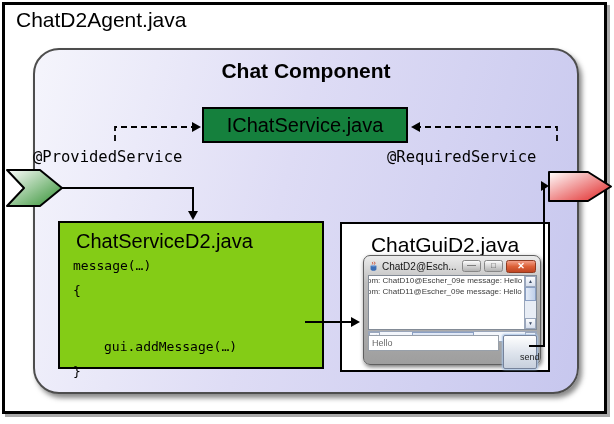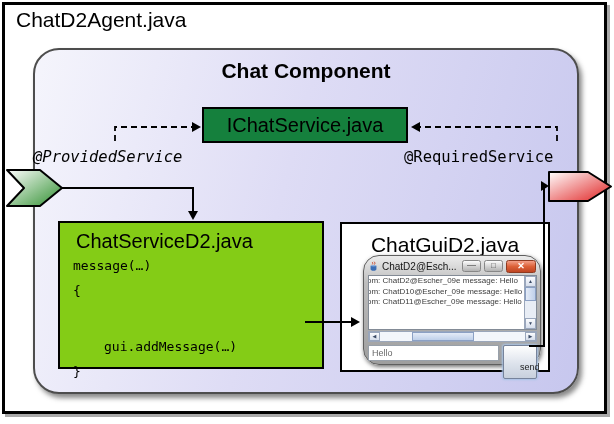--- a/index.html
+++ b/index.html
@@ -22,41 +22,41 @@
   .component-title {
     position:absolute; left:33px; top:59px; width:546px; text-align:center;
     font-size:21px; font-weight:bold;
   }
   .ichatservice-box {
     position:absolute; left:202px; top:107px; width:206px; height:36px;
     box-sizing:border-box; background:#15803d; border:2px solid #000;
     display:flex; align-items:center; justify-content:center; font-size:20px;
   }
   .annotation { position:absolute; font-family:"DejaVu Sans Mono", monospace; font-size:15.5px; }
-  .annotation.provided { left:33px; top:148px;font-style:italic; }
-  .annotation.required { left:404px; top:148px;text-align:right; }
+  .annotation.provided { left:33px; top:148px; }
+  .annotation.required { left:387px; top:148px;text-align:right; }
 
   .service-box {
     position:absolute; left:58px; top:221px; width:266px; height:148px;
     box-sizing:border-box; border:2px solid #000; background:#84cc16;
   }
   .service-title { margin:7px 0 1px 16px; font-size:20px; }
   .service-code { font-family:"DejaVu Sans Mono", monospace; font-size:13px; line-height:24.5px; margin-left:13px; }
   .service-code .indent { padding-left:31px;margin-top:32px; }
 
   .gui-box {
     position:absolute; left:340px; top:222px; width:210px; height:150px;
     box-sizing:border-box; border:2px solid #000; background:#fff;
   }
   .gui-title { text-align:center; font-size:21px; margin-top:9px; }
 
   
   .chat-window {
     position:absolute; left:363px; top:255px; width:178px; height:110px;
-    box-sizing:border-box; border-radius:16px;
+    box-sizing:border-box; border-radius:7px;
     background:linear-gradient(180deg,#ececec 0%,#bdbdbd 25%,#9e9e9e 100%);
     border:1px solid #5f5f5f; box-shadow:1px 2px 4px rgba(0,0,0,.55);
     padding:2px 4px 4px 4px;
   }
   .titlebar { display:flex; align-items:center; height:16px; gap:3px; }
   .java-icon { width:11px; height:11px; flex:0 0 auto; }
   .window-title { flex:1; font-size:10px; color:#151515; white-space:nowrap; overflow:hidden; }
   .winbtn {
     box-sizing:border-box; border-radius:2.5px; display:flex; align-items:center;
     justify-content:center; flex:0 0 auto;
@@ -98,21 +98,21 @@
   .hscroll {
     position:absolute; left:0; top:57px; width:169px; height:11px; box-sizing:border-box;
     background:#f3f6fb; border:1px solid #9aa6ba;
   }
   .hs-left { left:0; top:0; bottom:0; width:11px; height:auto; }
   .hs-right { right:0; top:0; bottom:0; width:11px; height:auto; left:auto; }
   .hs-thumb {
     position:absolute; left:43px; top:0; bottom:0; width:62px; box-sizing:border-box;
     background:linear-gradient(180deg,#e4ebf7,#bfd0ea); border:1px solid #8ba0c4;
   }
-  .input-row { position:absolute; left:0; top:71px; width:169px; height:16px; display:flex; gap:4px; }
+  .input-row { position:absolute; left:0; top:61px; width:169px; height:16px; display:flex; gap:4px; }
   .chat-input {
     flex:1; box-sizing:border-box; border:1px solid #98a0aa; background:#fff;
     font-family:"Liberation Sans",sans-serif; font-size:9px; color:#6a6a6a;
     padding:0 0 0 3px; min-width:0;
   }
   .send-btn {
     width:32px; box-sizing:border-box; border:1px solid #76839b; border-radius:2px;
     background:linear-gradient(180deg,#fefefe,#dde3ec 55%,#c7d0dd);
     font-family:"Liberation Sans",sans-serif; font-size:9px; color:#222;
     box-shadow:0 0 2px 1px #a9c4e6; padding:16px;
@@ -165,21 +165,20 @@
         </span>
       <span class="winbtn btn-max">
           <span>□</span>
         </span>
       <span class="winbtn btn-close">
           <span>✕</span>
         </span>
     </div>
     <div class="chat-body">
       <div class="textarea">
-        <div class="msg">om: ChatD2@Escher_09e message: Hello</div>
         <div class="msg">om: ChatD10@Escher_09e message: Hello</div>
         <div class="msg">om: ChatD11@Escher_09e message: Hello</div>
         <div class="vscroll">
           <div class="sbtn vs-up">
               <span>▲</span>
             </div>
           <div class="vs-thumb"></div>
           <div class="sbtn vs-down">
               <span>▼</span>
             </div>

